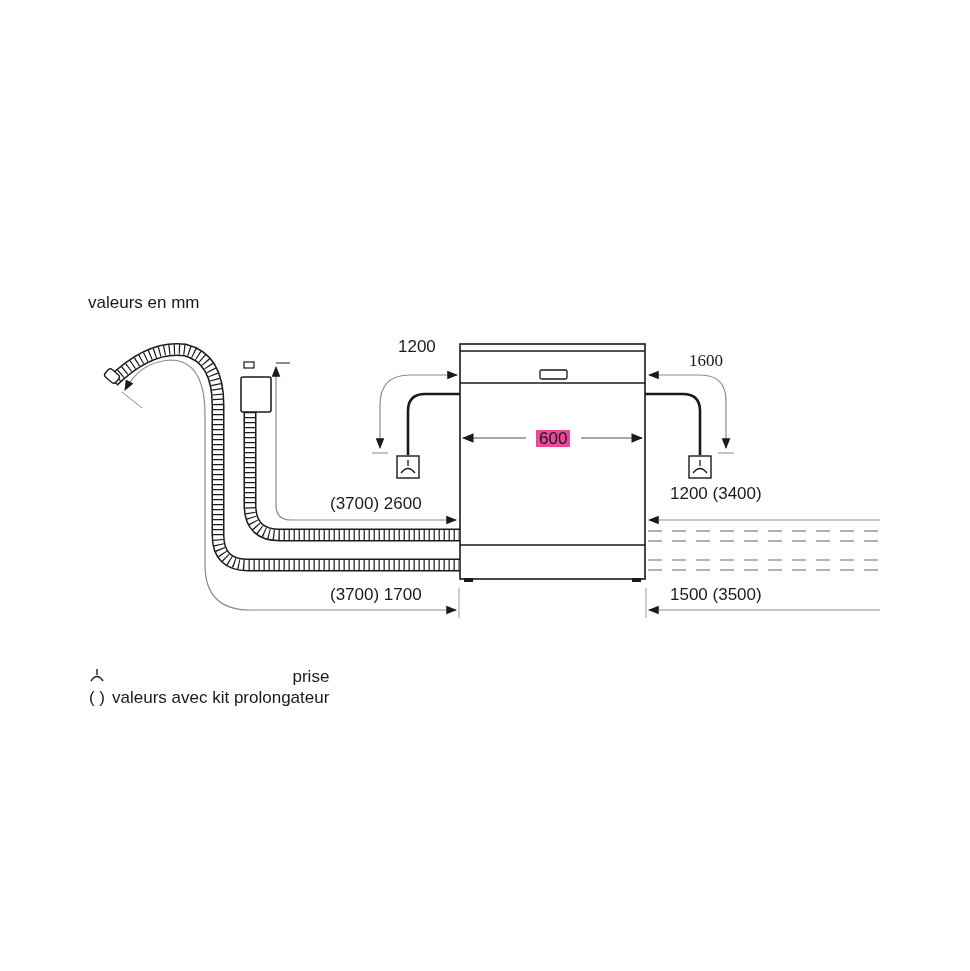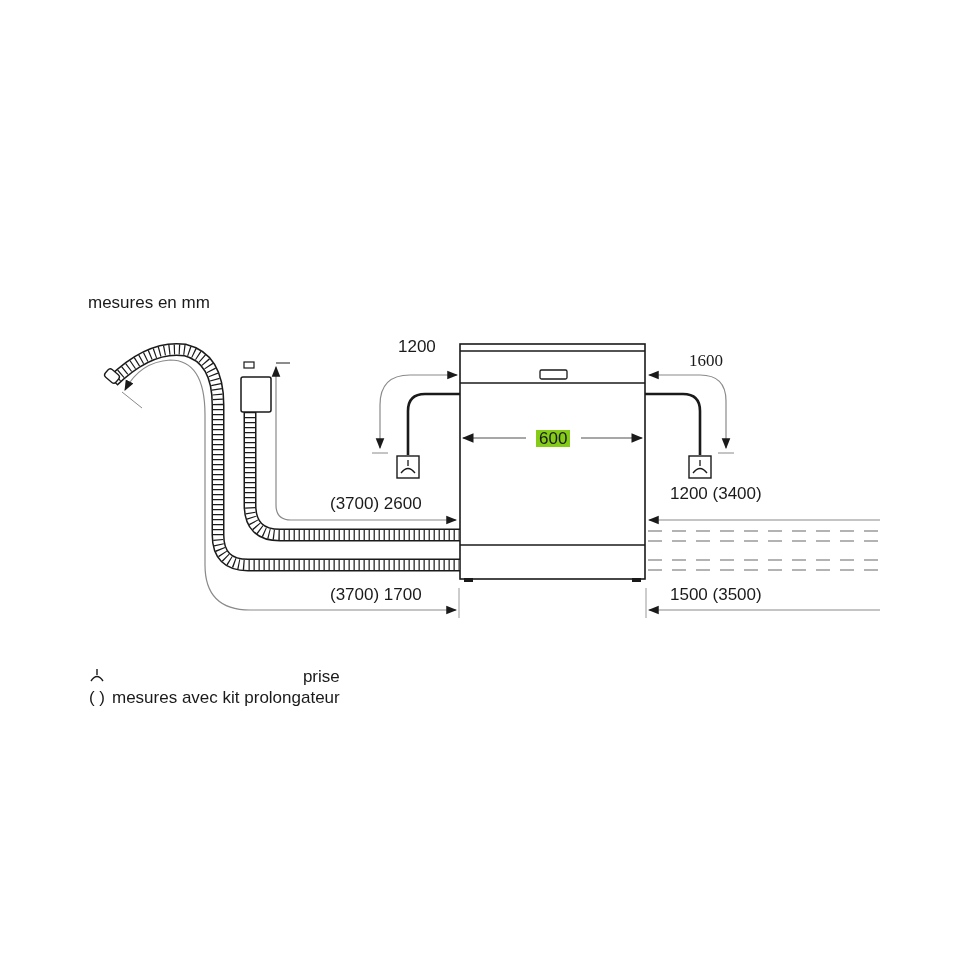--- a/index.html
+++ b/index.html
@@ -94,41 +94,41 @@
       <line x1="649" y1="520" x2="880" y2="520" stroke="#8a8a8a" stroke-width="1.2" marker-start="url(#arr)"></line>
       <line x1="648" y1="531" x2="880" y2="531" stroke="#9a9a9a" stroke-width="1.3" stroke-dasharray="14 10"></line>
       <line x1="648" y1="541" x2="880" y2="541" stroke="#9a9a9a" stroke-width="1.3" stroke-dasharray="14 10"></line>
       <line x1="648" y1="560" x2="880" y2="560" stroke="#9a9a9a" stroke-width="1.3" stroke-dasharray="14 10"></line>
       <line x1="648" y1="570" x2="880" y2="570" stroke="#9a9a9a" stroke-width="1.3" stroke-dasharray="14 10"></line>
       <line x1="646" y1="588" x2="646" y2="618" stroke="#9a9a9a" stroke-width="1"></line>
       <line x1="649" y1="610" x2="880" y2="610" stroke="#8a8a8a" stroke-width="1.2" marker-start="url(#arr)"></line>
     </g>
   </svg>
 
-  <div class="txt t17" style="left:88px; top:294px;">mesures en mm</div>
+  <div class="txt t17" style="left:88px; top:294px;">valeurs en mm</div>
 
   <div class="txt t17" style="left:398px; top:338px;">1200</div>
   <div class="txt t17" style="left:689px; top:352px;font-family:Liberation Serif, serif;">1600</div>
 
-  <div class="txt t17" style="left:536px; top:430px; background:#84cc16; padding:0 3px;">600</div>
+  <div class="txt t17" style="left:536px; top:430px; background:#ec4899; padding:0 3px;">600</div>
 
   <div class="txt t17" style="left:330px; top:495px;">(3700) 2600</div>
   <div class="txt t17" style="left:330px; top:586px;">(3700) 1700</div>
 
   <div class="txt t17" style="left:670px; top:485px;">1200 (3400)</div>
   <div class="txt t17" style="left:670px; top:586px;">1500 (3500)</div>
 
   <div class="txt t17" style="left:88px; top:668px;">
     <div class="legend-row" style="margin-bottom:4px;">
       <span class="sym">
         <svg width="16" height="14" viewBox="0 0 16 14" style="position:static;">
           <path d="M8,1 L8,7 M2,13 Q8,4 14,13" fill="none" stroke="#1a1a1a" stroke-width="1.4"></path>
         </svg>
       </span>
       <span>prise</span>
     </div>
     <div class="legend-row">
       <span class="sym">( )</span>
-      <span>mesures avec kit prolongateur</span>
+      <span>valeurs avec kit prolongateur</span>
     </div>
   </div>
 
 </div>
 
 </body></html>

